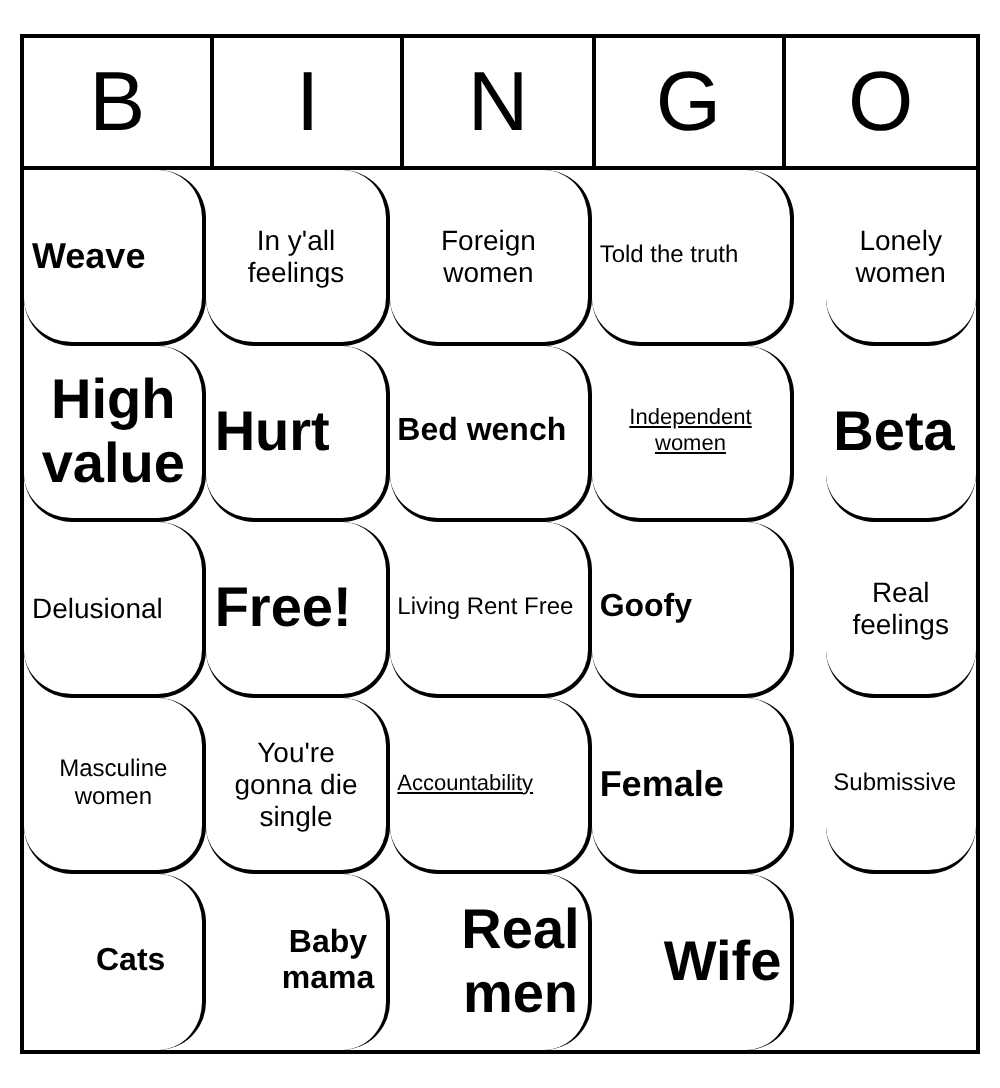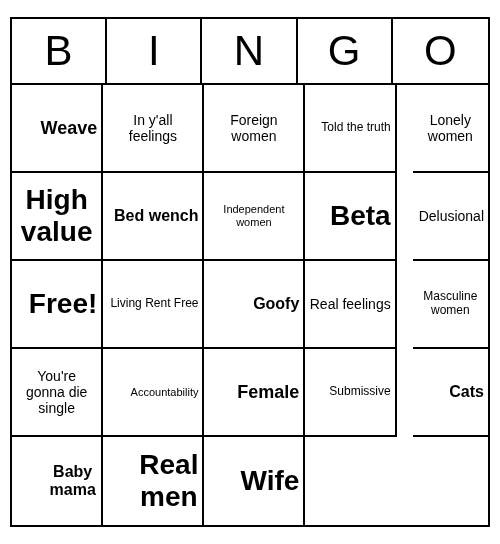--- a/index.html
+++ b/index.html
@@ -35,44 +35,45 @@
     }
     .bingo-grid {
       display: grid;
       grid-template-columns: repeat(5, 1fr);
       grid-template-rows: repeat(5, 88px);
     }
     .bingo-cell {
       border-right: 2px solid #000;
       border-bottom: 2px solid #000;
       display: flex;
-      justify-content: flex-end;
+      justify-content: flex-start;
       align-items: center;
       text-align: center;
       padding: 4px;
       position: relative;
+      border-radius: 24px;
     }
     .bingo-cell:nth-child(5n) {
       border-right: none;
       margin-left: 16px;
     }
     .bingo-cell:nth-child(n+21) {
       border-bottom: none;
       padding-left: 36px;
     }
     .cell-text {
       line-height: 1.15;
     }
     
     .fs-xl { font-size: 28px; font-weight: bold; }
     .fs-lg { font-size: 16px; font-weight: bold; }
     .fs-md { font-size: 18px; font-weight: bold; }
     .fs-sm { font-size: 14px; }
     .fs-xs { font-size: 12px; }
-    .fs-xxs { font-size: 11px; }
+    .fs-xxs { font-size: 11px; text-decoration: underline; }
   </style>
 </head>
 <body>
 
 <div class="bingo-card">
   <div class="bingo-header">
   <div class="bingo-header-cell">B</div>
       <div class="bingo-header-cell">I</div>
       <div class="bingo-header-cell">N</div>
       <div class="bingo-header-cell">G</div>
@@ -89,20 +90,23 @@
         <span class="cell-text fs-sm">Foreign women</span>
       </div>
       <div class="bingo-cell">
         <span class="cell-text fs-xs">Told the truth</span>
       </div>
       <div class="bingo-cell">
         <span class="cell-text fs-sm">Lonely women</span>
       </div>
       <div class="bingo-cell">
         <span class="cell-text fs-xl">High value</span>
+      </div>
+      <div class="bingo-cell">
+        <span class="cell-text fs-xl">Hurt</span>
       </div>
       <div class="bingo-cell">
         <span class="cell-text fs-lg">Bed wench</span>
       </div>
       <div class="bingo-cell">
         <span class="cell-text fs-xxs">Independent women</span>
       </div>
       <div class="bingo-cell">
         <span class="cell-text fs-xl">Beta</span>
       </div>

